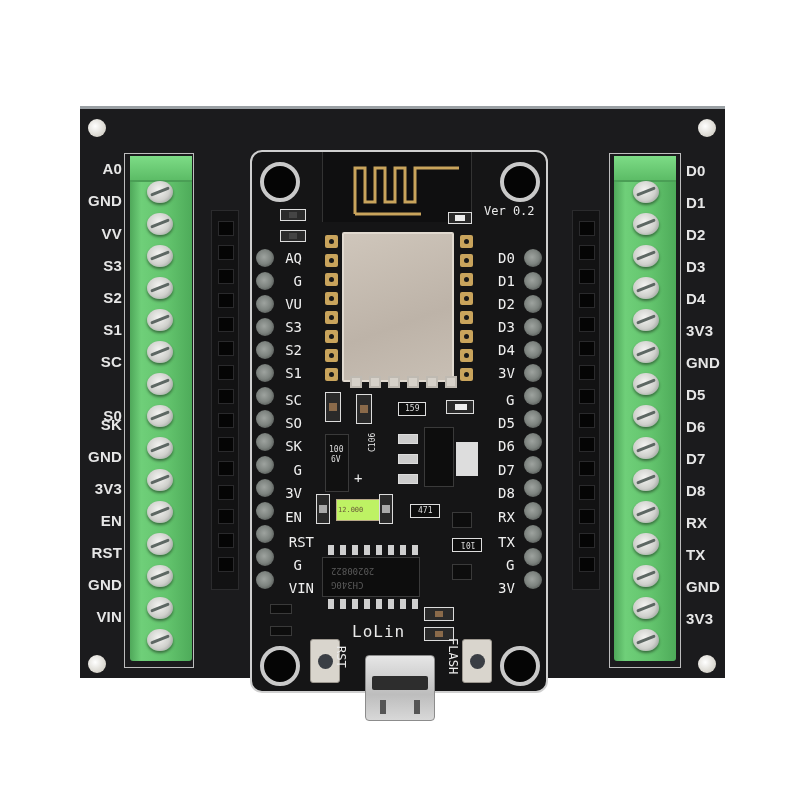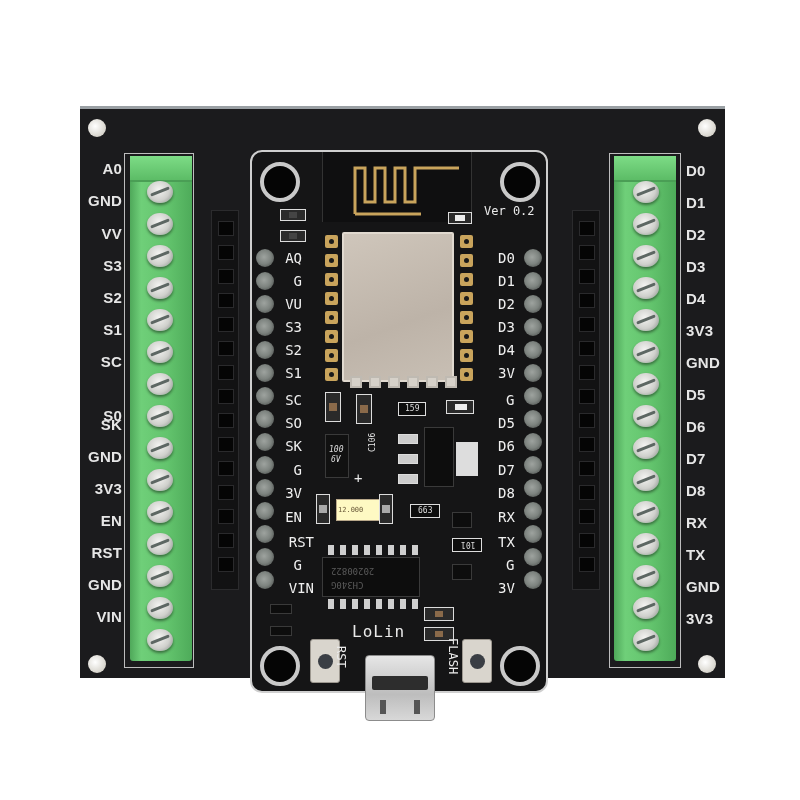--- a/index.html
+++ b/index.html
@@ -373,44 +373,44 @@
   <div class="smd" style="left:104px;top:242px;width:16px;height:30px;">
       <div class="smd-inner" style="left:3px;top:10px;width:8px;height:8px;"></div>
     </div>
   <div class="chip" style="left:146px;top:250px;width:28px;height:14px;border-color:#ddd;">
     <span class="chip-text" style="left:6px;top:1px;color:#ddd;font-size:8px;">159</span>
   </div>
   <div class="smd" style="left:194px;top:248px;width:28px;height:14px;">
       <div class="smd-inner" style="left:8px;top:3px;width:12px;height:6px;background:#eee;"></div>
     </div>
 
-  <div class="chip" style="left:73px;top:282px;width:24px;height:44px;background:#111;font-style:italic;">
+  <div class="chip" style="left:73px;top:282px;width:24px;height:58px;background:#111;">
     <span class="chip-text" style="left:3px;top:10px;color:#ddd;font-size:8px;">100</span>
     <span class="chip-text" style="left:5px;top:20px;color:#ddd;font-size:8px;">6V</span>
   </div>
   <div class="silk-text" style="left:116px;top:300px;font-size:8px;transform:rotate(-90deg);transform-origin:left top;">C106</div>
   <div class="silk-text" style="left:102px;top:318px;font-size:14px;">+</div>
 
   <div class="chip" style="left:172px;top:275px;width:30px;height:60px;"></div>
   <div class="smd" style="left:204px;top:290px;width:22px;height:34px;background:#ddd;"></div>
   <div class="smd" style="left:146px;top:282px;width:20px;height:10px;background:#ccc;"></div>
   <div class="smd" style="left:146px;top:302px;width:20px;height:10px;background:#ccc;"></div>
   <div class="smd" style="left:146px;top:322px;width:20px;height:10px;background:#ccc;"></div>
 
   <div class="smd" style="left:64px;top:342px;width:14px;height:30px;">
       <div class="smd-inner" style="left:2px;top:10px;width:8px;height:8px;background:#aaa;"></div>
     </div>
-  <div class="chip" style="left:84px;top:347px;width:46px;height:22px;background:#fef9c3;border-color:#b8a88a;">
+  <div class="chip" style="left:84px;top:347px;width:46px;height:22px;background:#bef264;border-color:#b8a88a;">
     <span class="chip-text" style="left:1px;top:6px;color:#6a5a3a;font-size:7px;">12.000</span>
   </div>
   <div class="smd" style="left:127px;top:342px;width:14px;height:30px;">
       <div class="smd-inner" style="left:2px;top:10px;width:8px;height:8px;background:#aaa;"></div>
     </div>
   <div class="chip" style="left:158px;top:352px;width:30px;height:14px;border-color:#ddd;">
-    <span class="chip-text" style="left:7px;top:1px;color:#ddd;font-size:8px;">663</span>
+    <span class="chip-text" style="left:7px;top:1px;color:#ddd;font-size:8px;">471</span>
   </div>
 
   <div class="chip" style="left:200px;top:360px;width:20px;height:16px;"></div>
   <div class="chip" style="left:200px;top:386px;width:30px;height:14px;border-color:#ddd;">
     <span class="chip-text" style="left:8px;top:1px;color:#ddd;font-size:8px;transform:rotate(180deg);">101</span>
   </div>
   <div class="chip" style="left:200px;top:412px;width:20px;height:16px;"></div>
 
   <div class="chip" style="left:70px;top:405px;width:98px;height:40px;">
     <span class="chip-text" style="left:8px;top:22px;transform:rotate(180deg);">CH340G</span>

